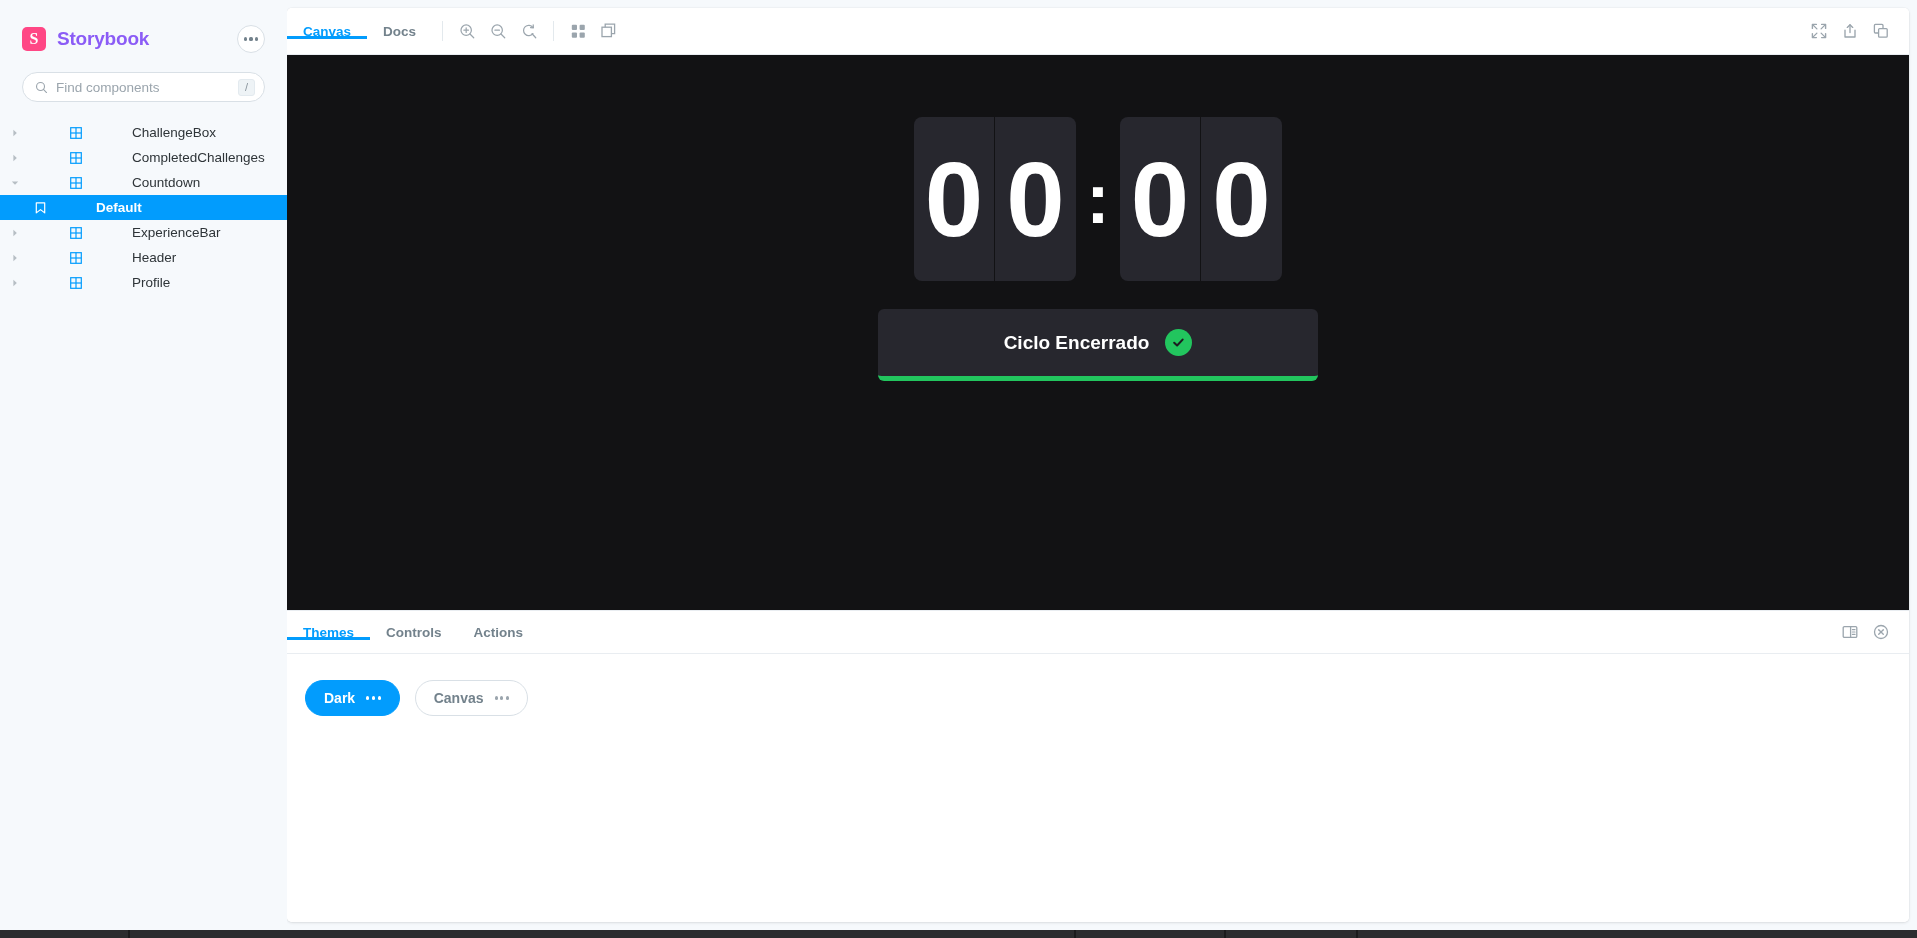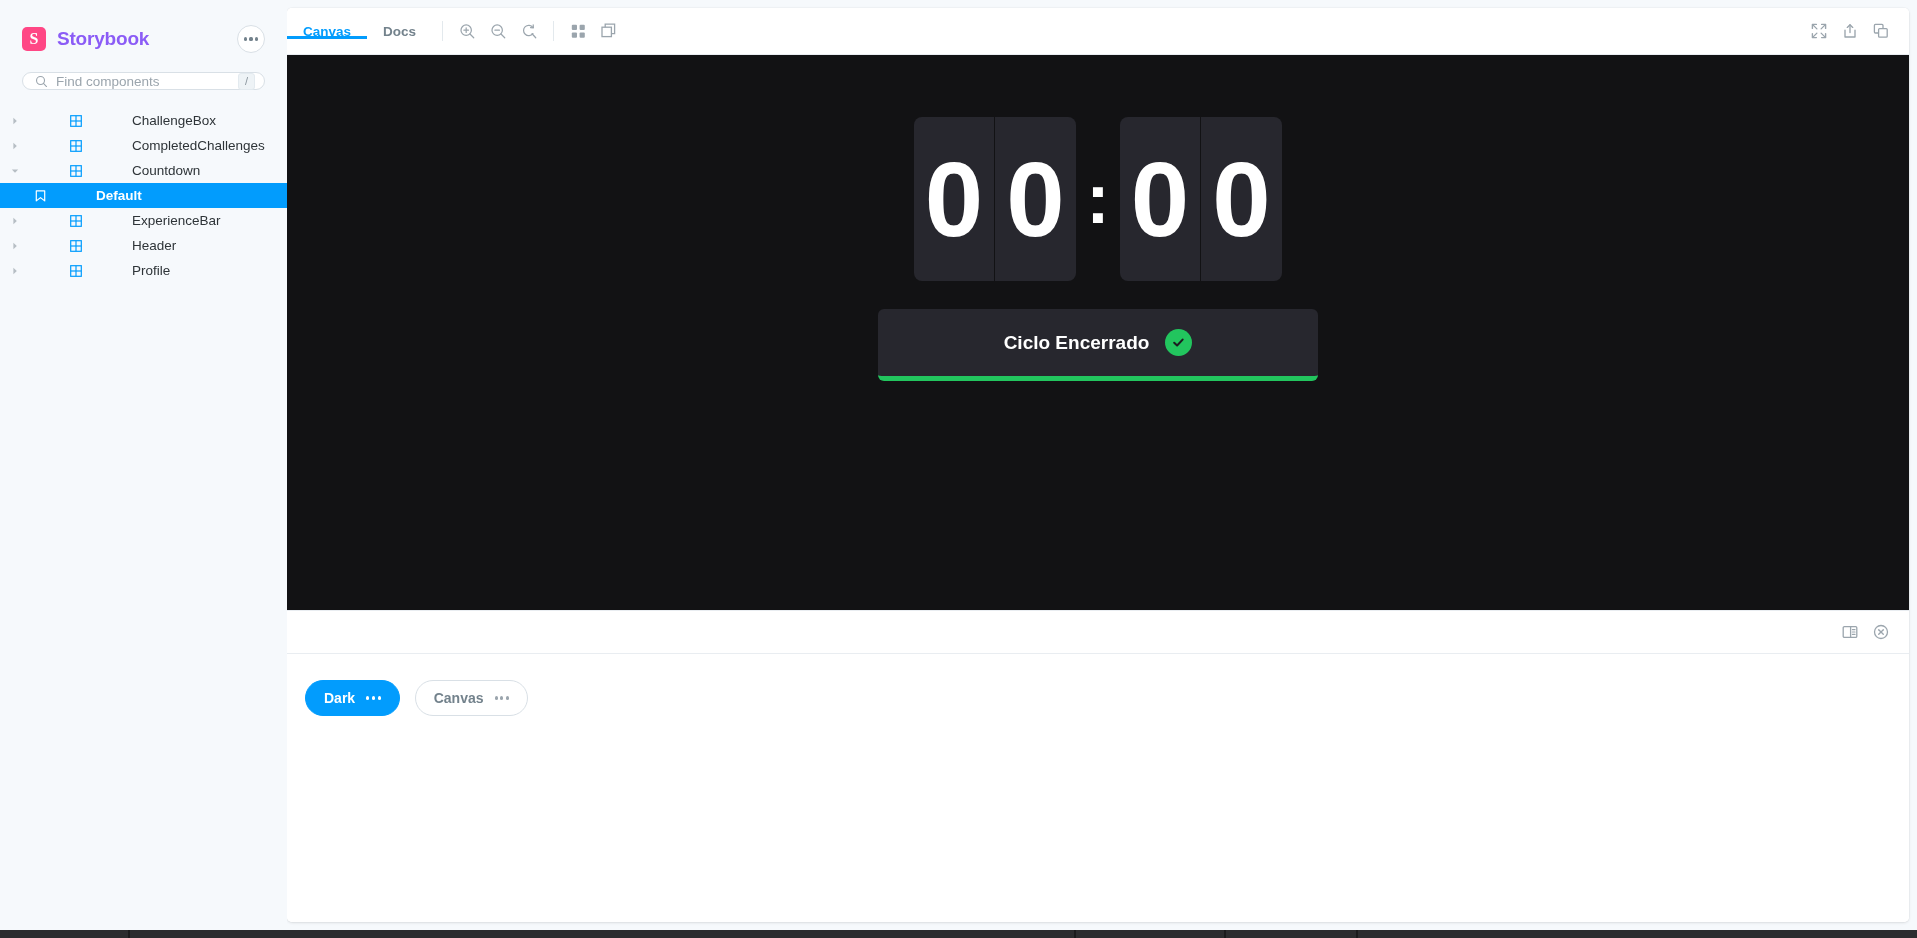--- a/index.html
+++ b/index.html
@@ -54,21 +54,21 @@
     background: #FFFFFF;
     display: flex; align-items: center; justify-content: center;
     cursor: pointer;
   }
   .dots3 { display: flex; gap: 2.5px; }
   .dots3 i { width: 3.2px; height: 3.2px; border-radius: 50%; background: #73828C; display: block; }
 
   .search-wrap { padding: 14px 22px 0 22px; }
   .search-box {
     display: flex; align-items: center;
-    height: 18px;
+    height: 30px;
     border: 1px solid #D9E0E6;
     border-radius: 17px;
     background: #FFFFFF;
     padding: 0 9px 0 12px;
   }
   .search-box .mag { flex: 0 0 auto; margin-right: 8px; display:flex; }
   .search-box input {
     flex: 1; border: none; outline: none; background: transparent;
     font-size: 13.5px; color: #2E3438;
     font-family: "Liberation Sans", sans-serif;
@@ -527,20 +527,25 @@
                 <svg width="15" height="15" viewBox="0 0 16 16" fill="none">
                   <path d="M3.4 8.3 L6.5 11.2 L12.4 4.9" stroke="#1C1C20" stroke-width="2.2" fill="none" stroke-linecap="round" stroke-linejoin="round"></path>
                 </svg>
               </span>
             </button>
           </div>
         </div>
 
         <div class="addons">
           <div class="addons-bar">
+            <div class="tabs">
+              <div class="tab active">Themes</div>
+              <div class="tab">Controls</div>
+              <div class="tab">Actions</div>
+            </div>
             <div class="spacer"></div>
             <div class="tb-icons">
               <button class="icon-btn">
                 <svg width="16" height="16" viewBox="0 0 16 16" fill="none">
                   <rect x="1.2" y="2.6" width="13.6" height="10.8" rx="1.2" stroke="#9BA5AD" stroke-width="1.3"></rect>
                   <line x1="8.6" y1="2.6" x2="8.6" y2="13.4" stroke="#9BA5AD" stroke-width="1.3"></line>
                   <line x1="10.4" y1="5.6" x2="13" y2="5.6" stroke="#9BA5AD" stroke-width="1.2" stroke-linecap="round"></line>
                   <line x1="10.4" y1="8" x2="13" y2="8" stroke="#9BA5AD" stroke-width="1.2" stroke-linecap="round"></line>
                   <line x1="10.4" y1="10.4" x2="13" y2="10.4" stroke="#9BA5AD" stroke-width="1.2" stroke-linecap="round"></line>
                 </svg>

